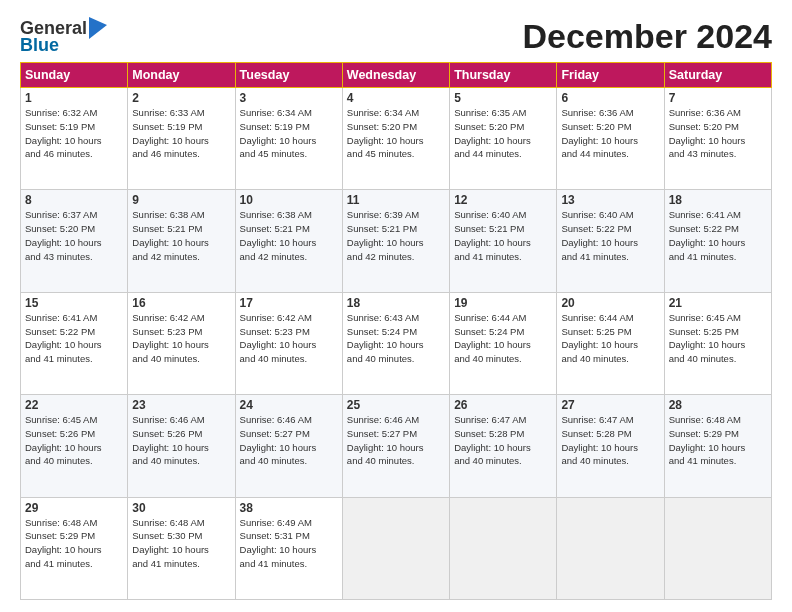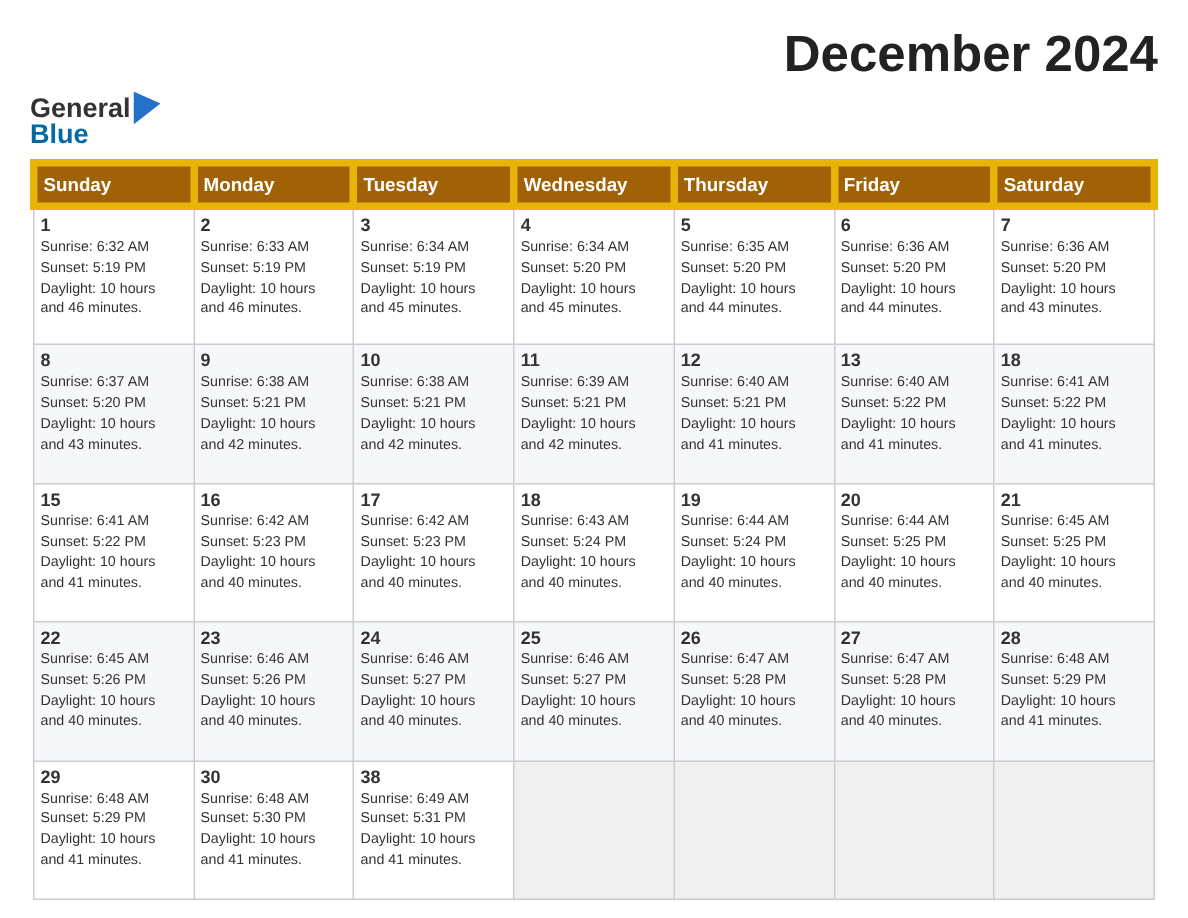--- a/index.html
+++ b/index.html
@@ -18,21 +18,20 @@
       flex-direction: column;
     }
     .header {
       display: flex;
       justify-content: space-between;
       align-items: flex-start;
       margin-bottom: 6px;
     }
     .logo {
       display: flex;
-      margin-top: 44px;
     }
     .logo-general { color: #333; }
     .logo-blue { color: #0369a1; }
     .logo-icon {
       width: 18px;
       height: 22px;
       margin-left: 2px;
       margin-top: -2px;
     }
     .title-block {
@@ -49,27 +48,27 @@
       margin-top: 2px;
     }
     .calendar {
       flex: 1;
       border: 1px solid #ccc;
       border-collapse: collapse;
       width: 100%;
       table-layout: fixed;
     }
     .calendar th {
-      background: #a16207;
+      background: #be185d;
       color: #fff;
       font-size: 12.5px;
       font-weight: bold;
       padding: 5px 4px;
       text-align: left;
-      border: 5px solid #eab308;
+      border: 1px solid #eab308;
     }
     .calendar td {
       vertical-align: top;
       border: 1px solid #ccc;
       padding: 3px 4px;
       font-size: 9.5px;
       color: #333;
       height: 88px;
       background: #fff;
     }

